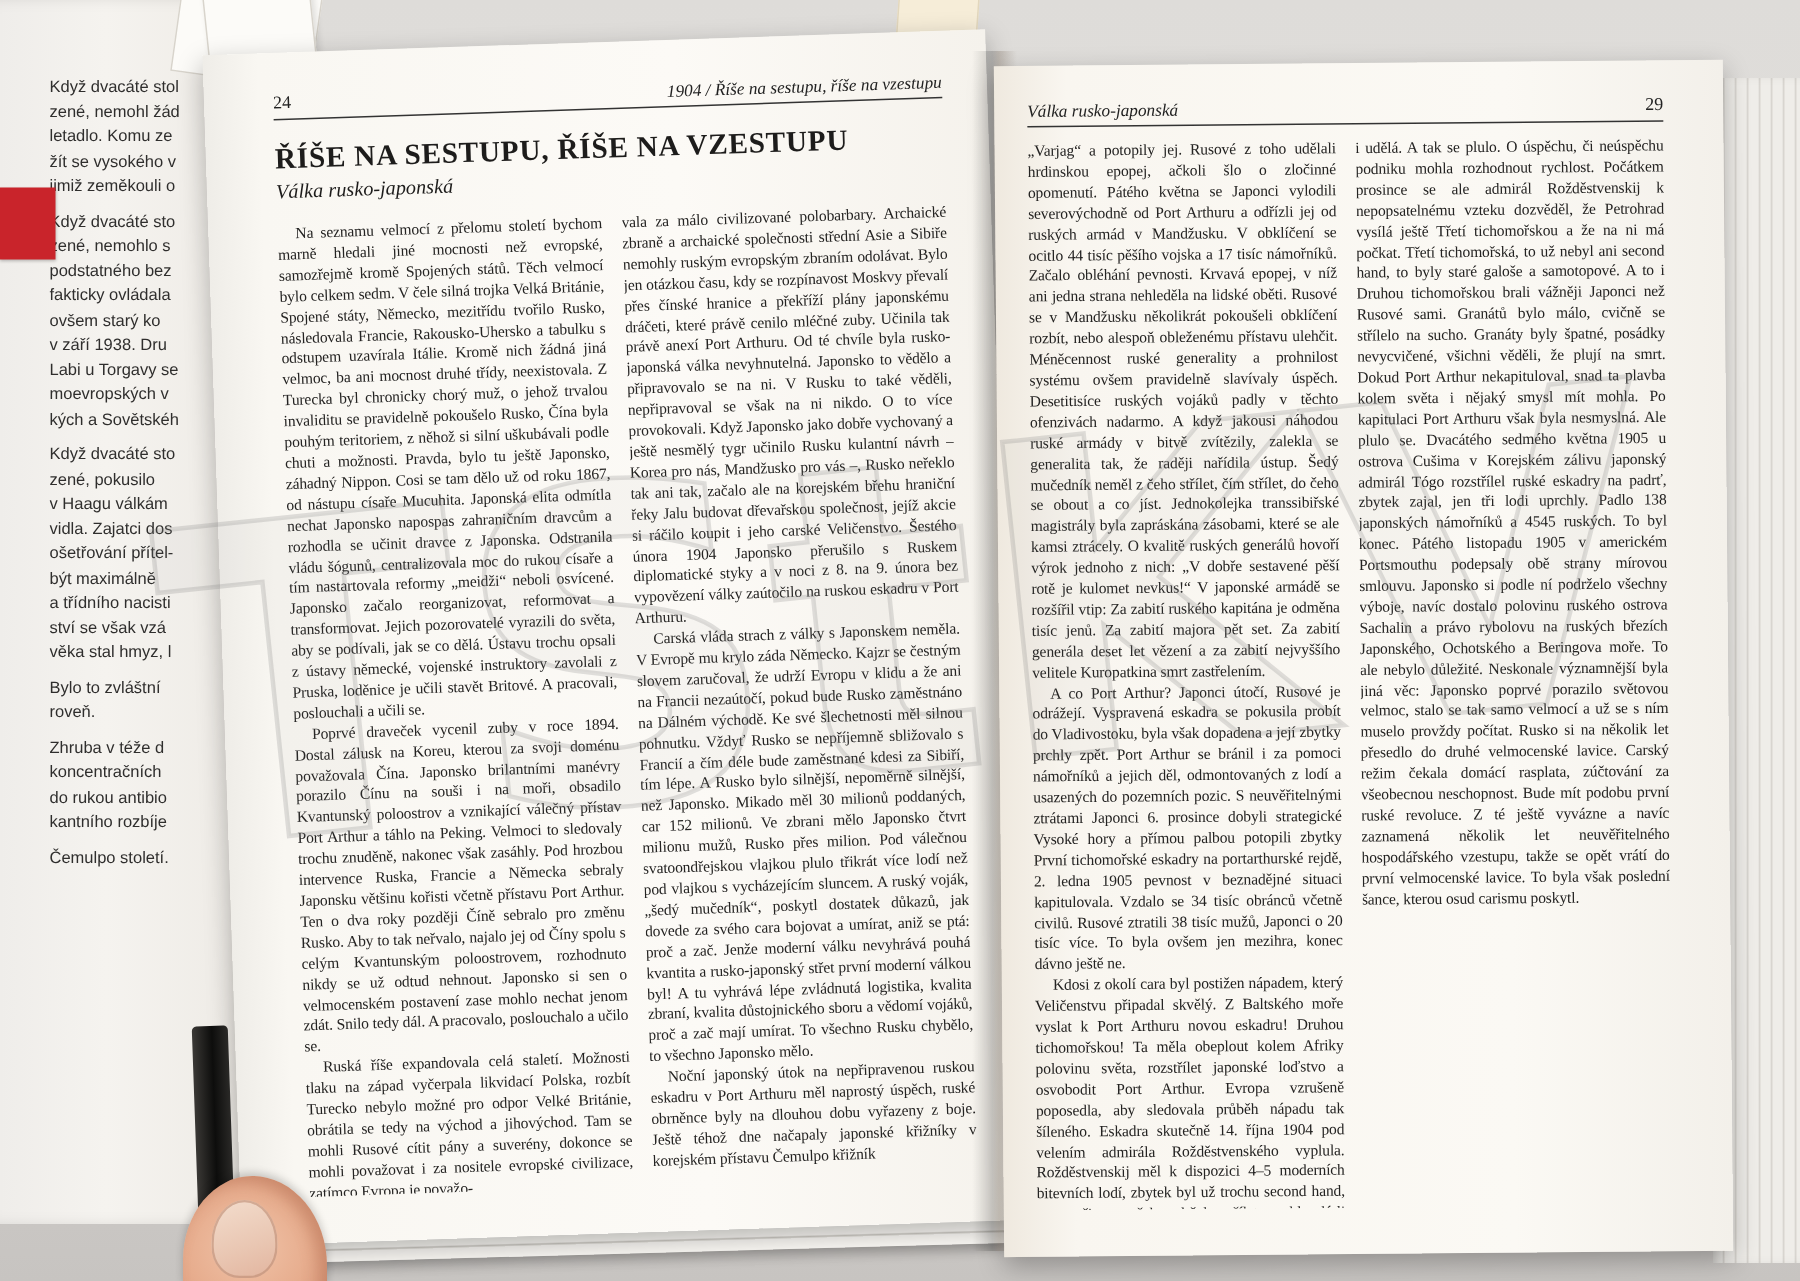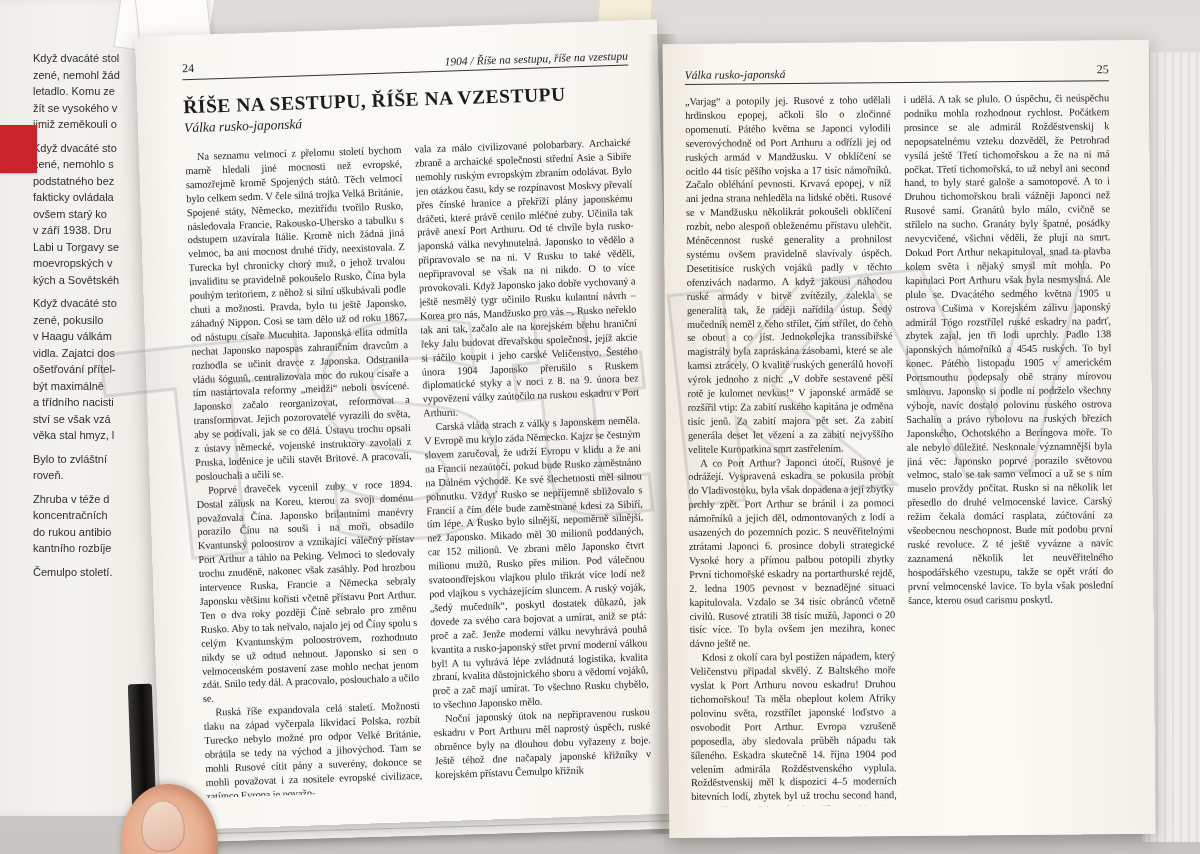--- a/index.html
+++ b/index.html
@@ -167,21 +167,21 @@
     </div>
   </div>
 </div>
 
 <div class="abs spine-shadow"></div>
 
 <div class="abs page right-page">
   <div class="page-inner">
     <div class="running-head">
       <span class="ital">Válka rusko-japonská</span>
-      <span class="pagenum">25</span>
+      <span class="pagenum">29</span>
     </div>
     <div class="cols">
       <div class="col">
           <p class="para">„Varjag“ a potopily jej. Rusové z toho udělali hrdinskou epopej, ačkoli šlo o zločinné opomenutí. Pátého května se Japonci vylodili severovýchodně od Port Arthuru a odřízli jej od ruských armád v Mandžusku. V obklíčení se ocitlo 44 tisíc pěšího vojska a 17 tisíc námořníků. Začalo obléhání pevnosti. Krvavá epopej, v níž ani jedna strana nehleděla na lidské oběti. Rusové se v Mandžusku několikrát pokoušeli obklíčení rozbít, nebo alespoň obleženému přístavu ulehčit. Méněcennost ruské generality a prohnilost systému ovšem pravidelně slavívaly úspěch. Desetitisíce ruských vojáků padly v těchto ofenzivách nadarmo. A když jakousi náhodou ruské armády v bitvě zvítězily, zalekla se generalita tak, že raději nařídila ústup. Šedý mučedník neměl z čeho střílet, čím střílet, do čeho se obout a co jíst. Jednokolejka transsibiřské magistrály byla zapráskána zásobami, které se ale kamsi ztrácely. O kvalitě ruských generálů hovoří výrok jednoho z nich: „V dobře sestavené pěší rotě je kulomet nevkus!“ V japonské armádě se rozšířil vtip: Za zabití ruského kapitána je odměna tisíc jenů. Za zabití majora pět set. Za zabití generála deset let vězení a za zabití nejvyššího velitele Kuropatkina smrt zastřelením.</p>
           <p class="para ind">A co Port Arthur? Japonci útočí, Rusové je odrážejí. Vyspravená eskadra se pokusila probít do Vladivostoku, byla však dopadena a její zbytky prchly zpět. Port Arthur se bránil i za pomoci námořníků a jejich děl, odmontovaných z lodí a usazených do pozemních pozic. S neuvěřitelnými ztrátami Japonci 6. prosince dobyli strategické Vysoké hory a přímou palbou potopili zbytky První tichomořské eskadry na portarthurské rejdě, 2. ledna 1905 pevnost v beznadějné situaci kapitulovala. Vzdalo se 34 tisíc obránců včetně civilů. Rusové ztratili 38 tisíc mužů, Japonci o 20 tisíc více. To byla ovšem jen mezihra, konec dávno ještě ne.</p>
           <p class="para ind">Kdosi z okolí cara byl postižen nápadem, který Veličenstvu připadal skvělý. Z Baltského moře vyslat k Port Arthuru novou eskadru! Druhou tichomořskou! Ta měla obeplout kolem Afriky polovinu světa, rozstřílet japonské loďstvo a osvobodit Port Arthur. Evropa vzrušeně poposedla, aby sledovala průběh nápadu tak šíleného. Eskadra skutečně 14. října 1904 pod velením admirála Rožděstvenského vyplula. Rožděstvenskij měl k dispozici 4–5 moderních bitevních lodí, zbytek byl už trochu second hand, na moři se však udržel, střílet mohl, dá-li pravoslavný Bůh, Druhá tichomořská dopluje a nějakou škodu Japoncům snad</p>
         </div>
       <div class="col">
           <p class="para">i udělá. A tak se plulo. O úspěchu, či neúspěchu podniku mohla rozhodnout rychlost. Počátkem prosince se ale admirál Rožděstvenskij k nepopsatelnému vzteku dozvěděl, že Petrohrad vysílá ještě Třetí tichomořskou a že na ni má počkat. Třetí tichomořská, to už nebyl ani second hand, to byly staré galoše a samotopové. A to i Druhou tichomořskou brali vážněji Japonci než Rusové sami. Granátů bylo málo, cvičně se střílelo na sucho. Granáty byly špatné, posádky nevycvičené, všichni věděli, že plují na smrt. Dokud Port Arthur nekapituloval, snad ta plavba kolem světa i nějaký smysl mít mohla. Po kapitulaci Port Arthuru však byla nesmyslná. Ale plulo se. Dvacátého sedmého května 1905 u ostrova Cušima v Korejském zálivu japonský admirál Tógo rozstřílel ruské eskadry na padrť, zbytek zajal, jen tři lodi uprchly. Padlo 138 japonských námořníků a 4545 ruských. To byl konec. Pátého listopadu 1905 v americkém Portsmouthu podepsaly obě strany mírovou smlouvu. Japonsko si podle ní podrželo všechny výboje, navíc dostalo polovinu ruského ostrova Sachalin a právo rybolovu na ruských březích Japonského, Ochotského a Beringova moře. To ale nebylo důležité. Neskonale významnější byla jiná věc: Japonsko poprvé porazilo světovou velmoc, stalo se tak samo velmocí a už se s ním muselo provždy počítat. Rusko si na několik let přesedlo do druhé velmocenské lavice. Carský režim čekala domácí rasplata, zúčtování za všeobecnou neschopnost. Bude mít podobu první ruské revoluce. Z té ještě vyvázne a navíc zaznamená několik let neuvěřitelného hospodářského vzestupu, takže se opět vrátí do první velmocenské lavice. To byla však poslední šance, kterou osud carismu poskytl.</p>
         </div>

